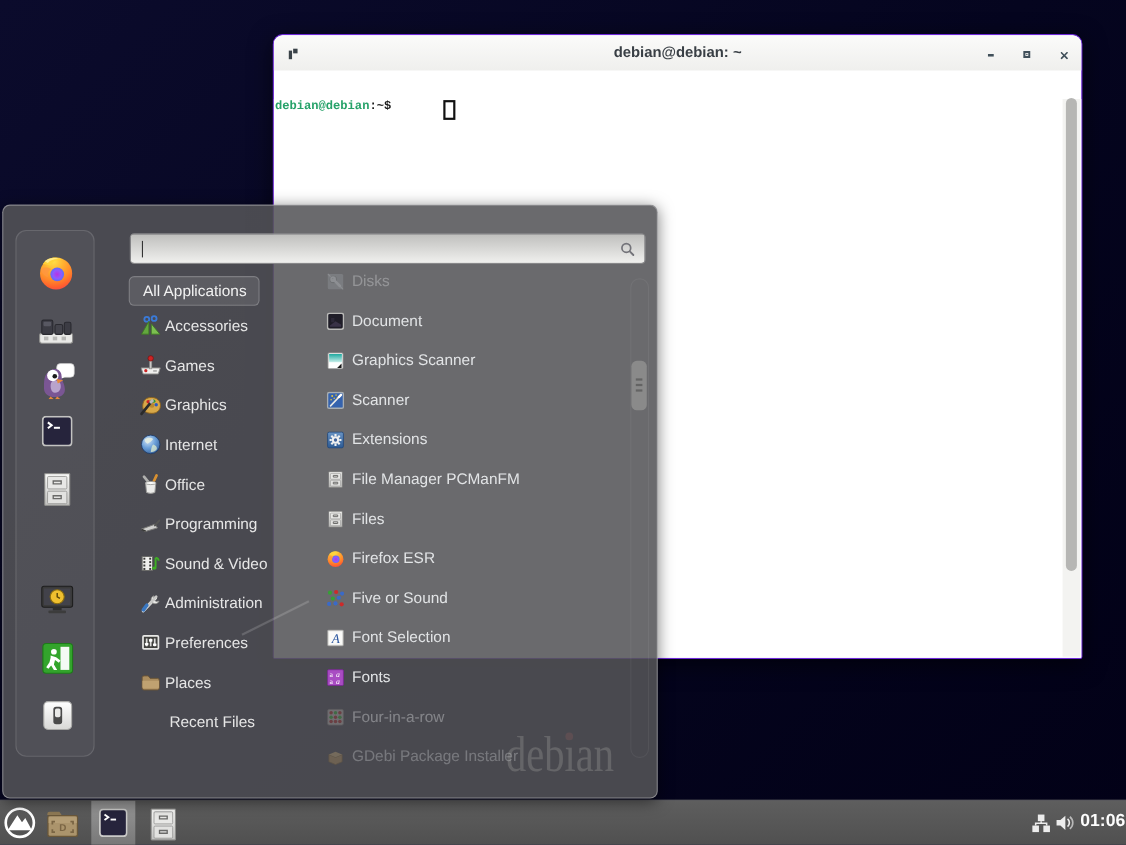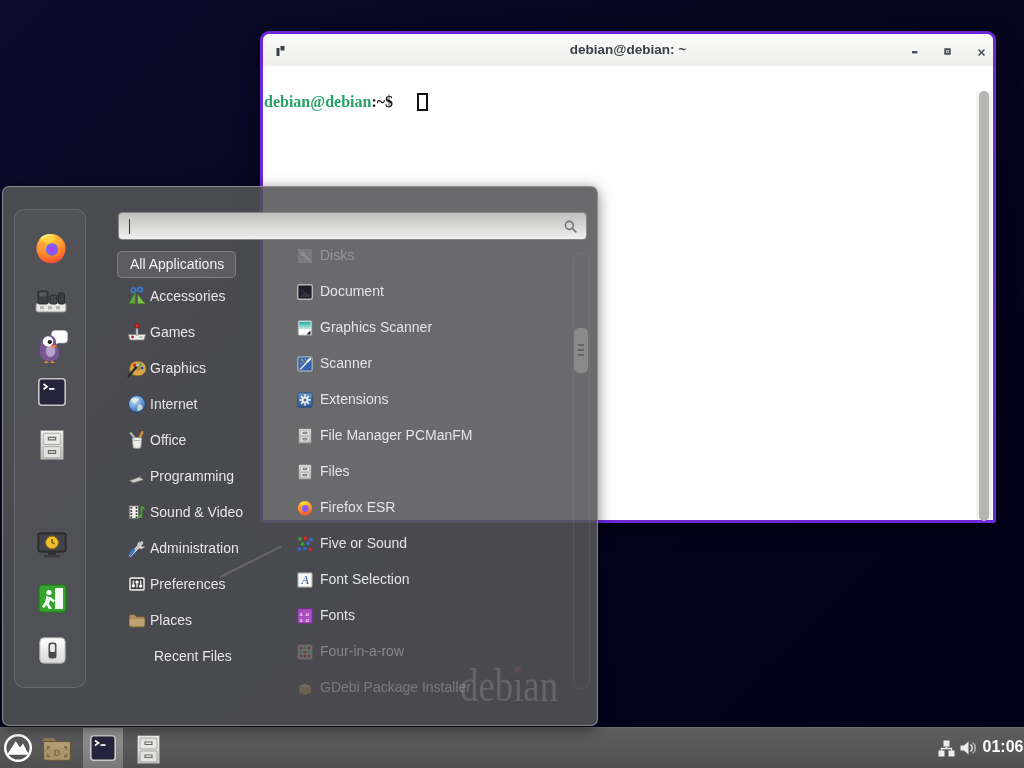--- a/index.html
+++ b/index.html
@@ -7,45 +7,45 @@
 body { position:relative; background:linear-gradient(135deg, #0b0b2c 0%, #05051f 52%, #020117 100%); font-family:"Liberation Sans", sans-serif; }
 .abs { position:absolute; }
 
 
 #wm { position:absolute; left:460px; top:659px; width:170px; height:60px;
   font-family:"Liberation Serif", serif; font-size:46px; color:#d4d4d4;
   transform:scaleX(0.8); transform-origin:0 0; }
 #wmdot { position:absolute; left:514px; top:666px; width:7px; height:7px; border-radius:50%; background:#9a2a30; }
 
 
-#term { position:absolute; left:260px; top:31px; width:736px; height:492px;
-  border:3px solid #6d28d9; border-radius:9px 9px 2px 2px;
+#term { position:absolute; left:248px; top:31px; width:736px; height:568px;
+  border:1px solid #6d28d9; border-radius:9px 9px 2px 2px;
   box-shadow:0 5px 20px rgba(0,0,0,0.55); background:#fff; }
 #term .titlebar { position:absolute; left:0; top:0; right:0; height:32px;
   background:linear-gradient(#fbfbfa,#efefed); border-radius:8px 8px 0 0; }
 #term .title { position:absolute; left:0; right:0; top:8px; text-align:center;
   font-size:13.5px; font-weight:bold; color:#393f45; }
 #term .menubar { position:absolute; left:0; top:32px; right:0; height:26px;
   background:#f9f9f8; border-bottom:1px solid #dcdcda; font-size:13px; color:#35393c; }
 #term .menubar span { position:absolute; top:5px; }
 #term .content { position:absolute; left:0; top:58px; right:0; bottom:0; background:#fff; }
-#term .prompt { position:absolute; left:1px; top:1px; font-family:Liberation Serif, serif;
-  font-size:16px; font-weight:bold; white-space:pre; }
+#term .prompt { position:absolute; left:1px; top:1px; font-family:Liberation Mono, monospace;
+  font-size:11px; font-weight:bold; white-space:pre; }
 #term .prompt .u { color:#26a269; }
 #term .prompt .r { color:#1a1a1a; }
 #term .cursor { position:absolute; left:154px; top:1px; width:11px; height:18px; border:2px solid #111; background:#fff; }
 #term .sbtrough { position:absolute; right:1px; top:0px; width:16px; bottom:1px; background:#f3f3f1; }
 #term .sbthumb { position:absolute; right:3px; top:-1px; width:10px; height:430px; background:#b6b6b4; border-radius:5px; }
 
 
 #panel { position:absolute; left:0; top:727px; width:1024px; height:41px;
   background:linear-gradient(#5e5e5e,#505050); border-top:1px solid #6b6b6b; }
 #panel .termbtn { position:absolute; left:83px; top:0; width:40px; height:40px;
   background:linear-gradient(#979797,#787878); }
-#clock { position:absolute; left:982px; top:10px; width:42px; font-size:16px; font-weight:bold; color:#fdfdfd;text-align:center; }
+#clock { position:absolute; left:982px; top:10px; width:42px; font-size:16px; font-weight:bold; color:#fdfdfd; }
 
 
 #menu { position:absolute; left:2px; top:186px; width:596px; height:540px;
   background:rgba(84,84,87,0.87); border:1px solid rgba(158,158,160,0.75); border-radius:7px;
   box-shadow:0 3px 14px rgba(0,0,0,0.5); }
 #menu .sidebar { position:absolute; left:11px; top:22px; width:72px; height:479px;
   background:rgba(255,255,255,0.045); border:1px solid rgba(255,255,255,0.13); border-radius:10px; }
 #menu .search { position:absolute; left:115px; top:25px; width:469px; height:28px;
   background:linear-gradient(#bfbfbd,#f0f0ee); border:1px solid #88888a; border-radius:4px; }
 #menu .search .caret { position:absolute; left:10px; top:6px; width:1px; height:15px; background:#333; }

